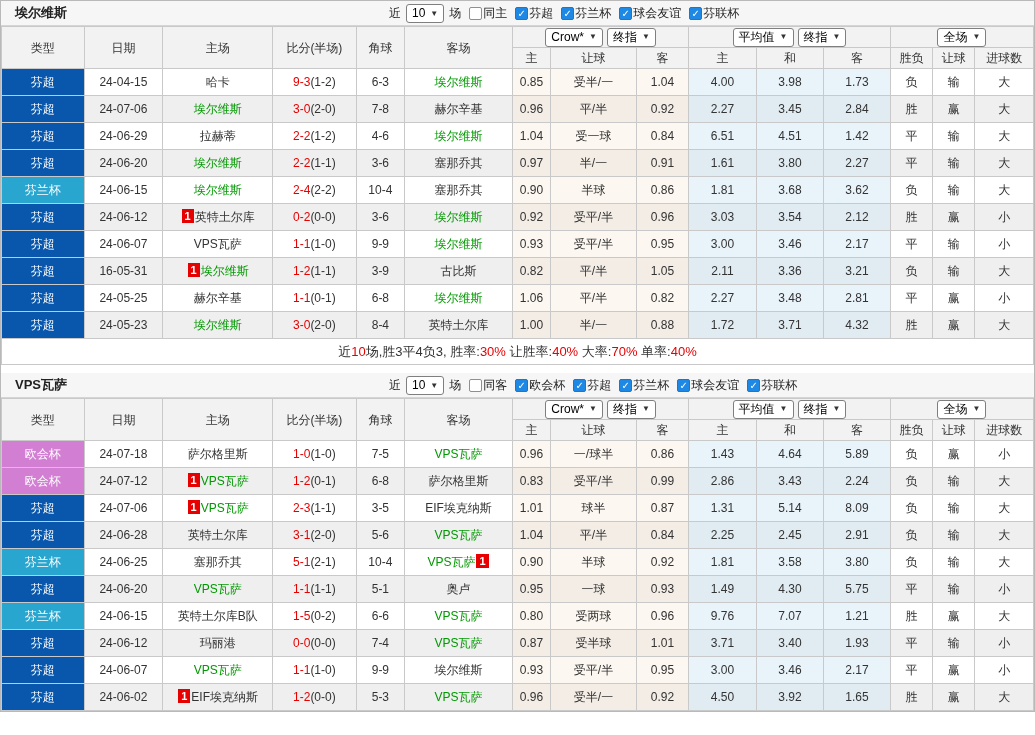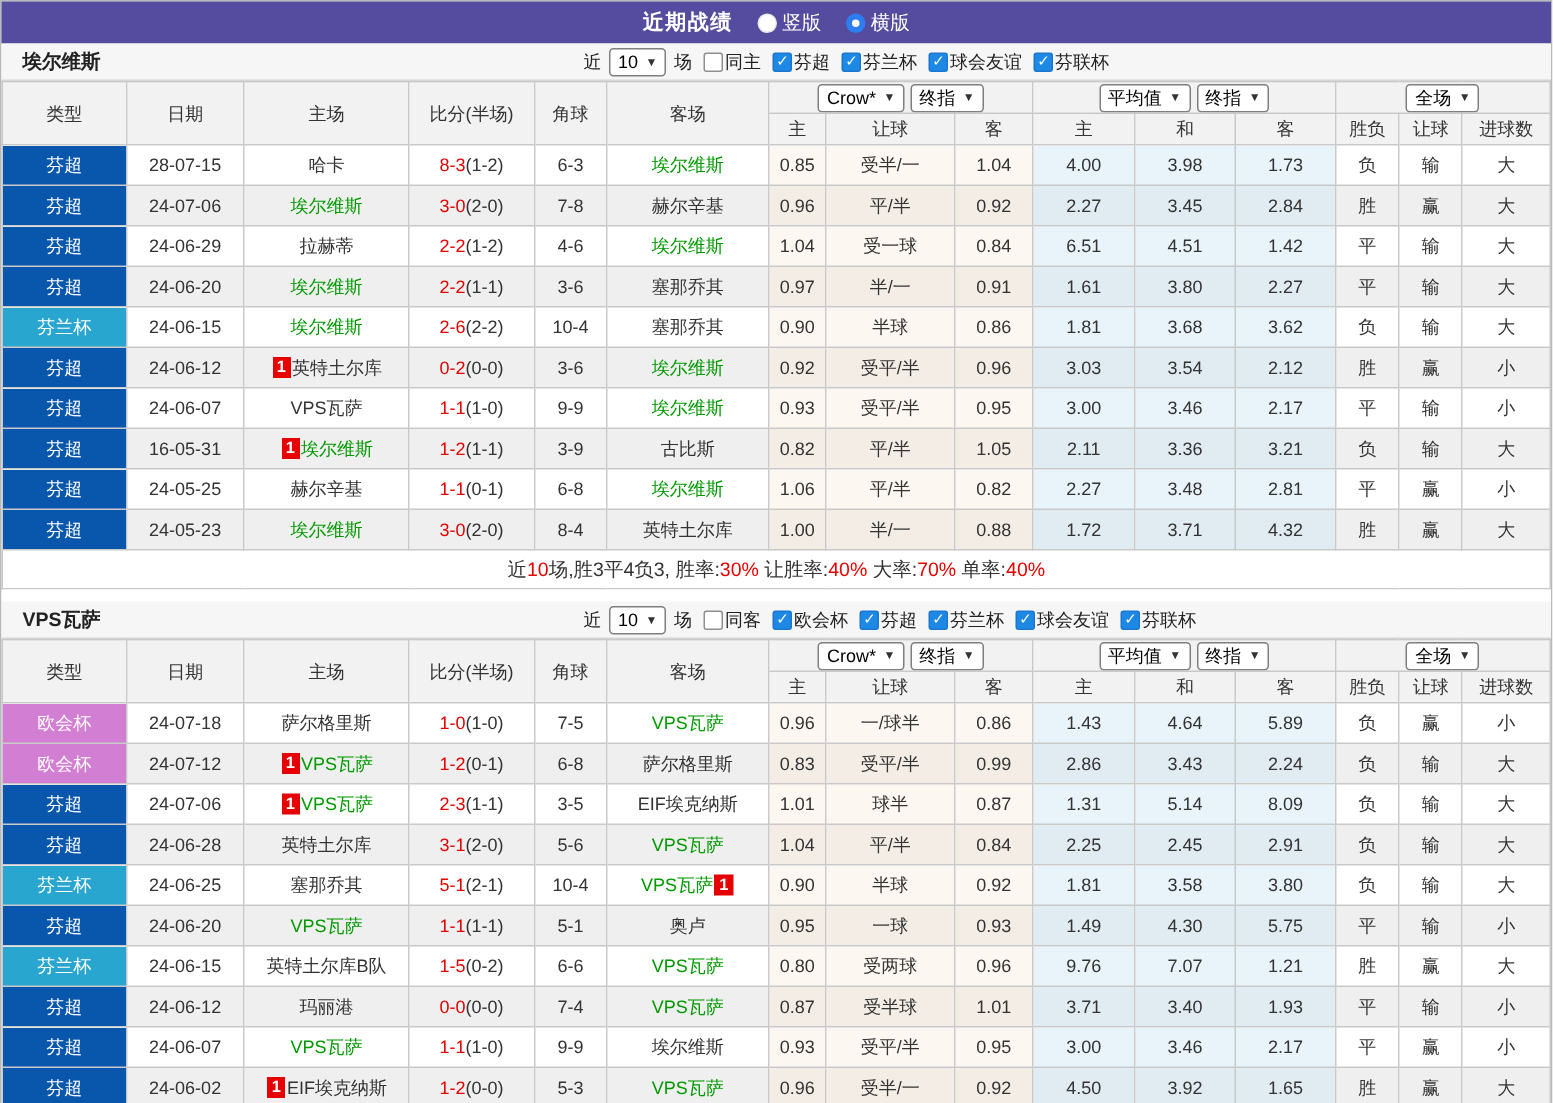--- a/index.html
+++ b/index.html
@@ -46,31 +46,20 @@
   .rc { display:inline-block; background:#e60000; color:#fff; font-size:11px; font-weight:bold; height:14px; line-height:14px; padding:0 3px; margin:0 1px; vertical-align:1px; }
   .summary td { background:#fff !important; font-size:13px; color:#333; height:25px; line-height:25px; }
   .red-num { color:#e60000; }
   .gap { height:8px; background:#fff; }
   .team-cell span.tname { cursor:pointer; }
 </style>
 </head>
 <body>
 
 <div class="page">
-  <div class="title-bar">
-    <span class="title">近期战绩</span>
-    <label class="radio-opt">
-      <span class="radio"></span>
-      <span>竖版</span>
-    </label>
-    <label class="radio-opt">
-      <span class="radio checked"></span>
-      <span>横版</span>
-    </label>
-  </div>
   <div id="sections">
       <div class="sec-bar">
         <span class="team">埃尔维斯</span>
         <div class="filters">
           <span class="flabel">近</span>
           <span class="sel">
             <span class="sel-txt">10</span>
             <span class="sel-arrow">▼</span>
           </span>
           <span class="flabel">场</span>
@@ -163,23 +152,23 @@
             <th class="hc">和</th>
             <th class="hc">客</th>
             <th class="hc">胜负</th>
             <th class="hc">让球</th>
             <th class="hc">进球数</th>
           </tr>
         </thead>
         <tbody>
           <tr>
             <td class="type-cell" style="background: rgb(8, 87, 173);">芬超</td>
-            <td>28-07-15</td>
+            <td>24-04-15</td>
             <td class="team-cell"><span class="tname">哈卡</span></td>
-            <td><span class="score-main">8-3</span><span class="half">(1-2)</span></td>
+            <td><span class="score-main">9-3</span><span class="half">(1-2)</span></td>
             <td>6-3</td>
             <td class="team-cell"><span class="tname green">埃尔维斯</span></td>
             <td class="oc">0.85</td>
             <td class="oc">受半/一</td>
             <td class="oc">1.04</td>
             <td class="ac">4.00</td>
             <td class="ac">3.98</td>
             <td class="ac">1.73</td>
             <td class="res-b">负</td>
             <td class="res-b">输</td>
@@ -233,21 +222,21 @@
             <td class="ac">3.80</td>
             <td class="ac">2.27</td>
             <td class="res-g">平</td>
             <td class="res-b">输</td>
             <td class="res-r">大</td>
           </tr>
           <tr>
             <td class="type-cell" style="background: rgb(41, 166, 207);">芬兰杯</td>
             <td>24-06-15</td>
             <td class="team-cell"><span class="tname green">埃尔维斯</span></td>
-            <td><span class="score-main">2-6</span><span class="half">(2-2)</span></td>
+            <td><span class="score-main">2-4</span><span class="half">(2-2)</span></td>
             <td>10-4</td>
             <td class="team-cell"><span class="tname">塞那乔其</span></td>
             <td class="oc">0.90</td>
             <td class="oc">半球</td>
             <td class="oc">0.86</td>
             <td class="ac">1.81</td>
             <td class="ac">3.68</td>
             <td class="ac">3.62</td>
             <td class="res-b">负</td>
             <td class="res-b">输</td>

